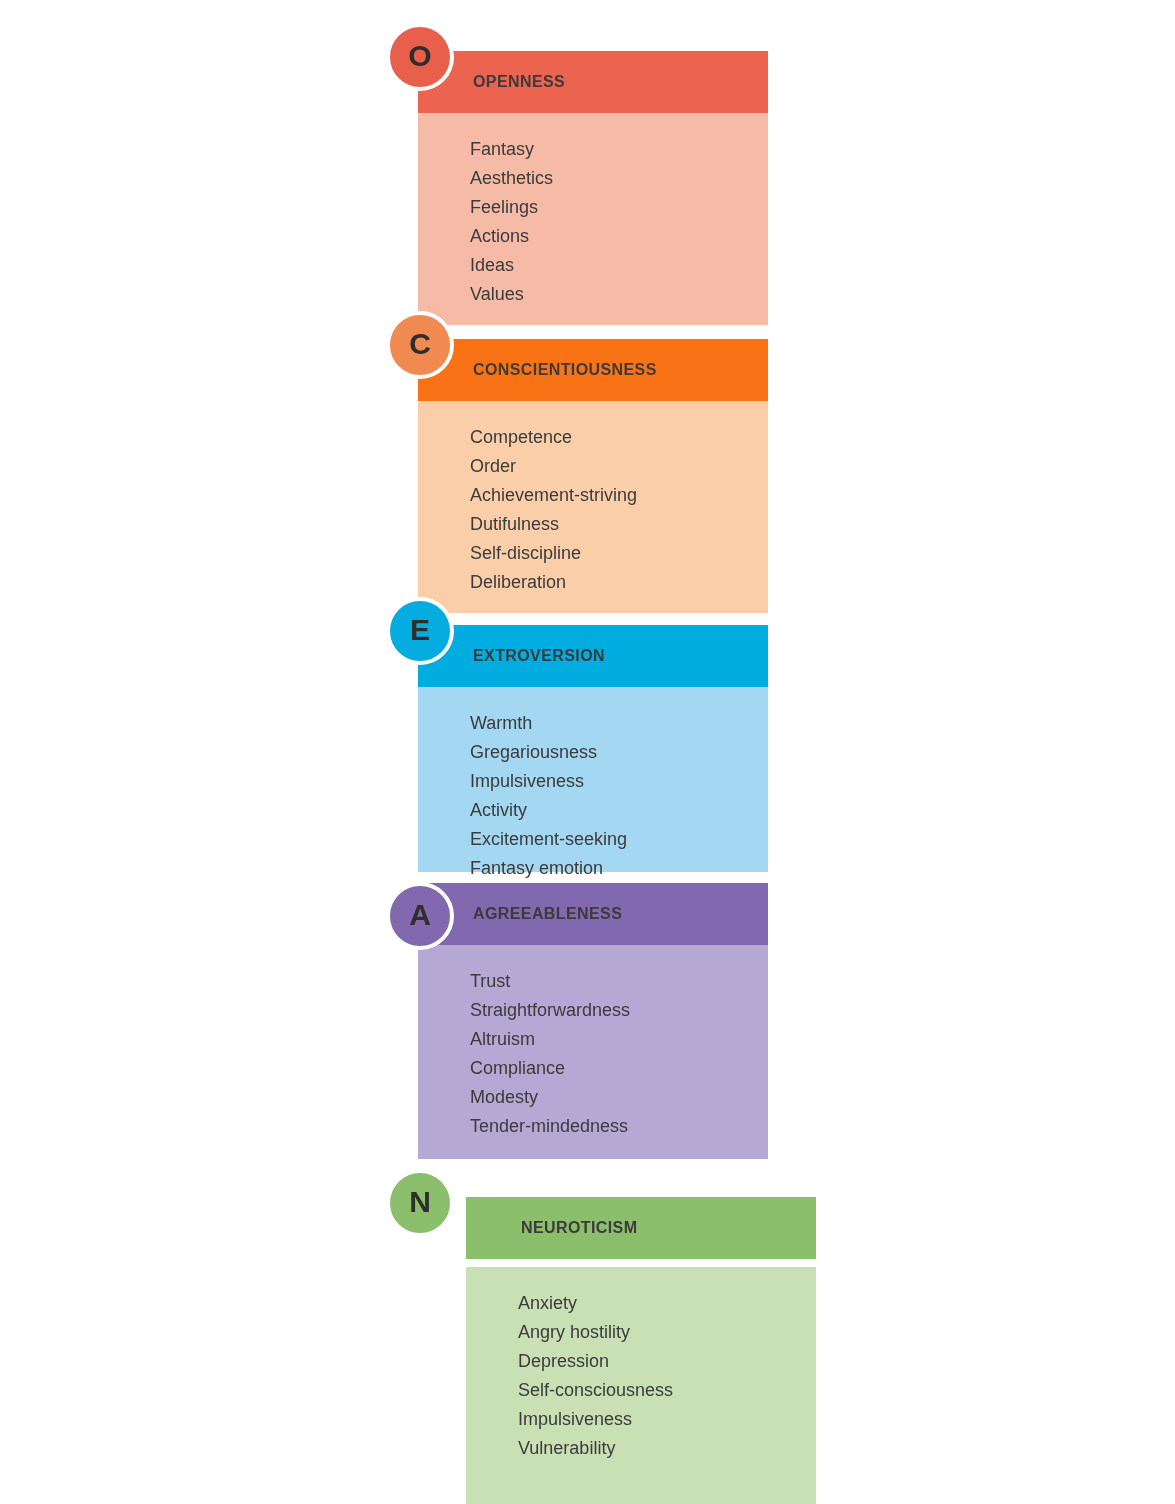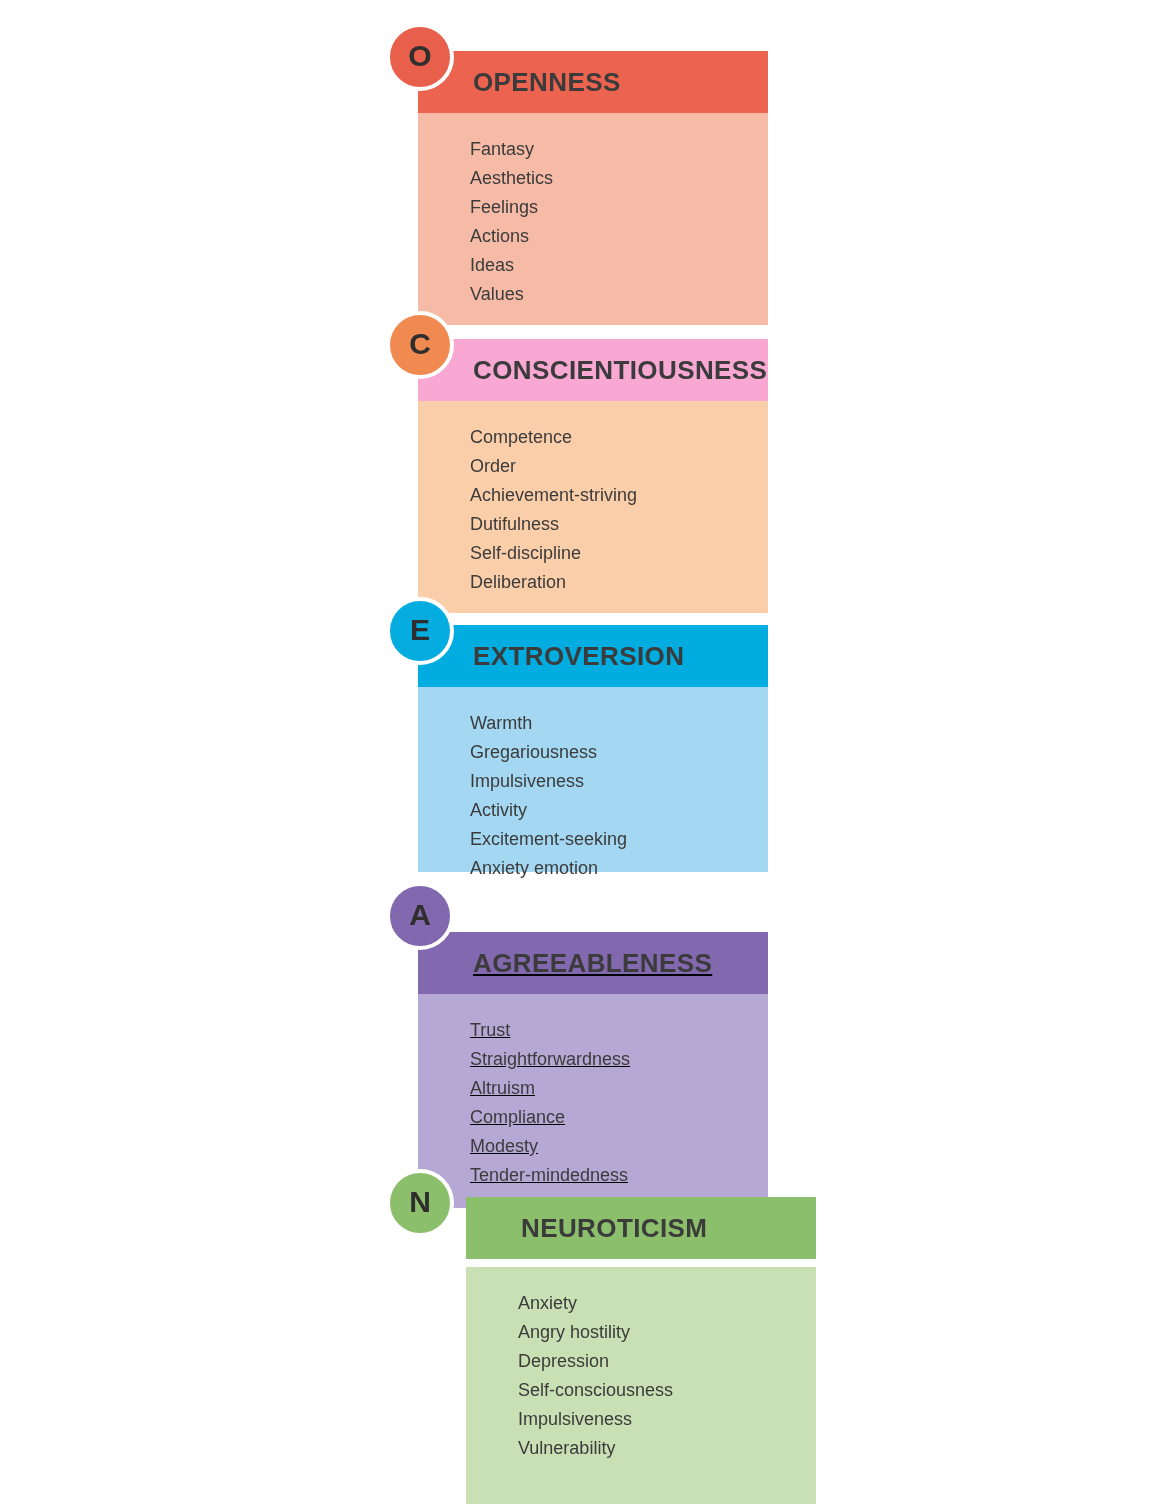--- a/index.html
+++ b/index.html
@@ -32,21 +32,21 @@
 
   .trait-header {
     height: 62px;
     display: flex;
     align-items: center;
     box-sizing: border-box;
     padding-left: 55px;
   }
 
   .trait-title {
-    font-size: 26px;
+    font-size: 16px;
     font-weight: bold;
     letter-spacing: 0.4px;
     color: #3b3b3b;
     white-space: nowrap;
   }
 
   .trait-body {
     box-sizing: border-box;
     padding: 22px 0 16px 52px;
   }
@@ -94,21 +94,21 @@
         <div class="facet">Feelings</div>
         <div class="facet">Actions</div>
         <div class="facet">Ideas</div>
         <div class="facet">Values</div>
       </div>
     </div>
     <div class="badge" style="background: rgb(232, 96, 76); top: 23px;">
       <span class="badge-letter">O</span>
     </div>
     <div class="trait-block" style="top: 339px;">
-      <div class="trait-header" style="background: #f9a8d4;">
+      <div class="trait-header" style="background: #f97316;">
         <div class="trait-title">CONSCIENTIOUSNESS</div>
       </div>
       <div class="trait-body" style="background: rgb(251, 206, 170); height: 212px;">
         <div class="facet">Competence</div>
         <div class="facet">Order</div>
         <div class="facet">Achievement-striving</div>
         <div class="facet">Dutifulness</div>
         <div class="facet">Self-discipline</div>
         <div class="facet">Deliberation</div>
       </div>
@@ -119,27 +119,27 @@
     <div class="trait-block" style="top: 625px;">
       <div class="trait-header" style="background: rgb(0, 172, 224);">
         <div class="trait-title">EXTROVERSION</div>
       </div>
       <div class="trait-body" style="background: rgb(163, 215, 242); height: 185px;">
         <div class="facet">Warmth</div>
         <div class="facet">Gregariousness</div>
         <div class="facet">Impulsiveness</div>
         <div class="facet">Activity</div>
         <div class="facet">Excitement-seeking</div>
-        <div class="facet">Anxiety emotion</div>
+        <div class="facet">Fantasy emotion</div>
       </div>
     </div>
     <div class="badge" style="background: rgb(5, 172, 223); top: 597px;">
       <span class="badge-letter">E</span>
     </div>
-    <div class="trait-block" style="top: 932px; text-decoration: underline;">
+    <div class="trait-block" style="top: 883px;">
       <div class="trait-header" style="background: rgb(130, 104, 174);">
         <div class="trait-title">AGREEABLENESS</div>
       </div>
       <div class="trait-body" style="background: rgb(182, 168, 213); height: 214px;">
         <div class="facet">Trust</div>
         <div class="facet">Straightforwardness</div>
         <div class="facet">Altruism</div>
         <div class="facet">Compliance</div>
         <div class="facet">Modesty</div>
         <div class="facet">Tender-mindedness</div>

